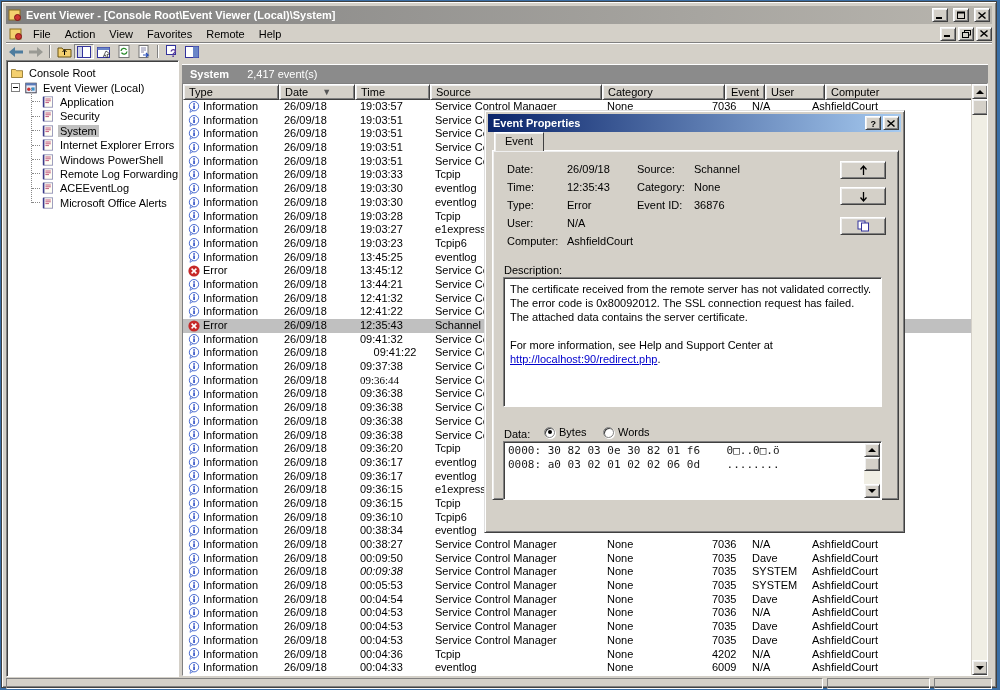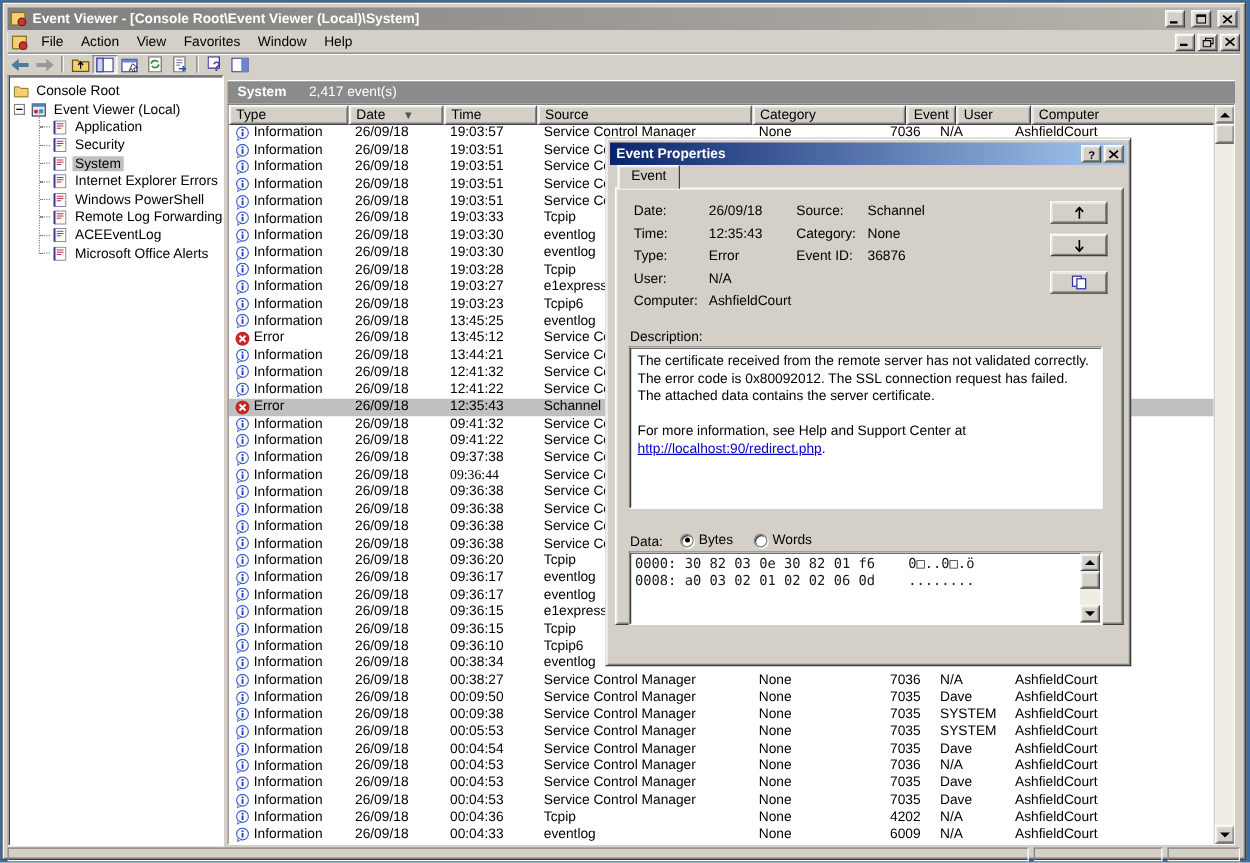--- a/index.html
+++ b/index.html
@@ -160,21 +160,21 @@
     <span class="mdi-icon">
       <svg viewBox="0 0 14 14">
           <rect x="1" y="2" width="11" height="10" fill="#f4d06f" stroke="#8a6d1f"></rect>
           <circle cx="9.5" cy="9.5" r="3" fill="#c33" stroke="#801818"></circle>
         </svg>
     </span>
     <span class="menuitem">File</span>
     <span class="menuitem">Action</span>
     <span class="menuitem">View</span>
     <span class="menuitem">Favorites</span>
-    <span class="menuitem">Window</span>
+    <span class="menuitem">Remote</span>
     <span class="menuitem">Help</span>
     <span class="mdi-btns">
       <button class="capbtn">
           <svg width="8" height="7" viewBox="0 0 8 7">
             <rect x="0" y="5" width="6" height="2" fill="#000"></rect>
           </svg>
         </button>
       <button class="capbtn">
           <svg width="9" height="8" viewBox="0 0 9 8">
             <rect x="2.5" y="0.5" width="6" height="4.5" fill="none" stroke="#000"></rect>
@@ -711,21 +711,21 @@
             <div class="lcell type" style="width: 96px;">
               <svg class="ticon" viewBox="0 0 12 12">
     <circle cx="6" cy="5.2" r="4.7" fill="#fff" stroke="#3a5fcd" stroke-width="0.9"></circle>
     <path d="M2.6 8.4 L2 11.4 L5 9.4 Z" fill="#fff" stroke="#3a5fcd" stroke-width="0.7"></path>
     <rect x="5.3" y="2.2" width="1.5" height="1.5" fill="#1d3fbf"></rect>
     <rect x="5.3" y="4.4" width="1.5" height="3.6" fill="#1d3fbf"></rect>
   </svg>
               <span>Information</span>
             </div>
             <div class="lcell" style="width: 76px;">26/09/18</div>
-            <div class="lcell" style="width: 75px;">09:41:22</div>
+            <div class="lcell" style="width: 75px; text-align: center;">09:41:22</div>
             <div class="lcell" style="width: 172px;">Service Control Manager</div>
             <div class="lcell" style="width: 105px;"></div>
             <div class="lcell" style="width: 40px;"></div>
             <div class="lcell" style="width: 60px;"></div>
             <div class="lcell" style="width: 157px;"></div>
           </div>
           <div class="lrow">
             <div class="lcell type" style="width: 96px;">
               <svg class="ticon" viewBox="0 0 12 12">
     <circle cx="6" cy="5.2" r="4.7" fill="#fff" stroke="#3a5fcd" stroke-width="0.9"></circle>
@@ -999,21 +999,21 @@
             <div class="lcell type" style="width: 96px;">
               <svg class="ticon" viewBox="0 0 12 12">
     <circle cx="6" cy="5.2" r="4.7" fill="#fff" stroke="#3a5fcd" stroke-width="0.9"></circle>
     <path d="M2.6 8.4 L2 11.4 L5 9.4 Z" fill="#fff" stroke="#3a5fcd" stroke-width="0.7"></path>
     <rect x="5.3" y="2.2" width="1.5" height="1.5" fill="#1d3fbf"></rect>
     <rect x="5.3" y="4.4" width="1.5" height="3.6" fill="#1d3fbf"></rect>
   </svg>
               <span>Information</span>
             </div>
             <div class="lcell" style="width: 76px;">26/09/18</div>
-            <div class="lcell" style="width: 75px;">00:09:38</div>
+            <div class="lcell" style="width: 75px; font-style: italic;">00:09:38</div>
             <div class="lcell" style="width: 172px;">Service Control Manager</div>
             <div class="lcell" style="width: 105px;">None</div>
             <div class="lcell" style="width: 40px;">7035</div>
             <div class="lcell" style="width: 60px;">SYSTEM</div>
             <div class="lcell" style="width: 157px;">AshfieldCourt</div>
           </div>
           <div class="lrow">
             <div class="lcell type" style="width: 96px;">
               <svg class="ticon" viewBox="0 0 12 12">
     <circle cx="6" cy="5.2" r="4.7" fill="#fff" stroke="#3a5fcd" stroke-width="0.9"></circle>

